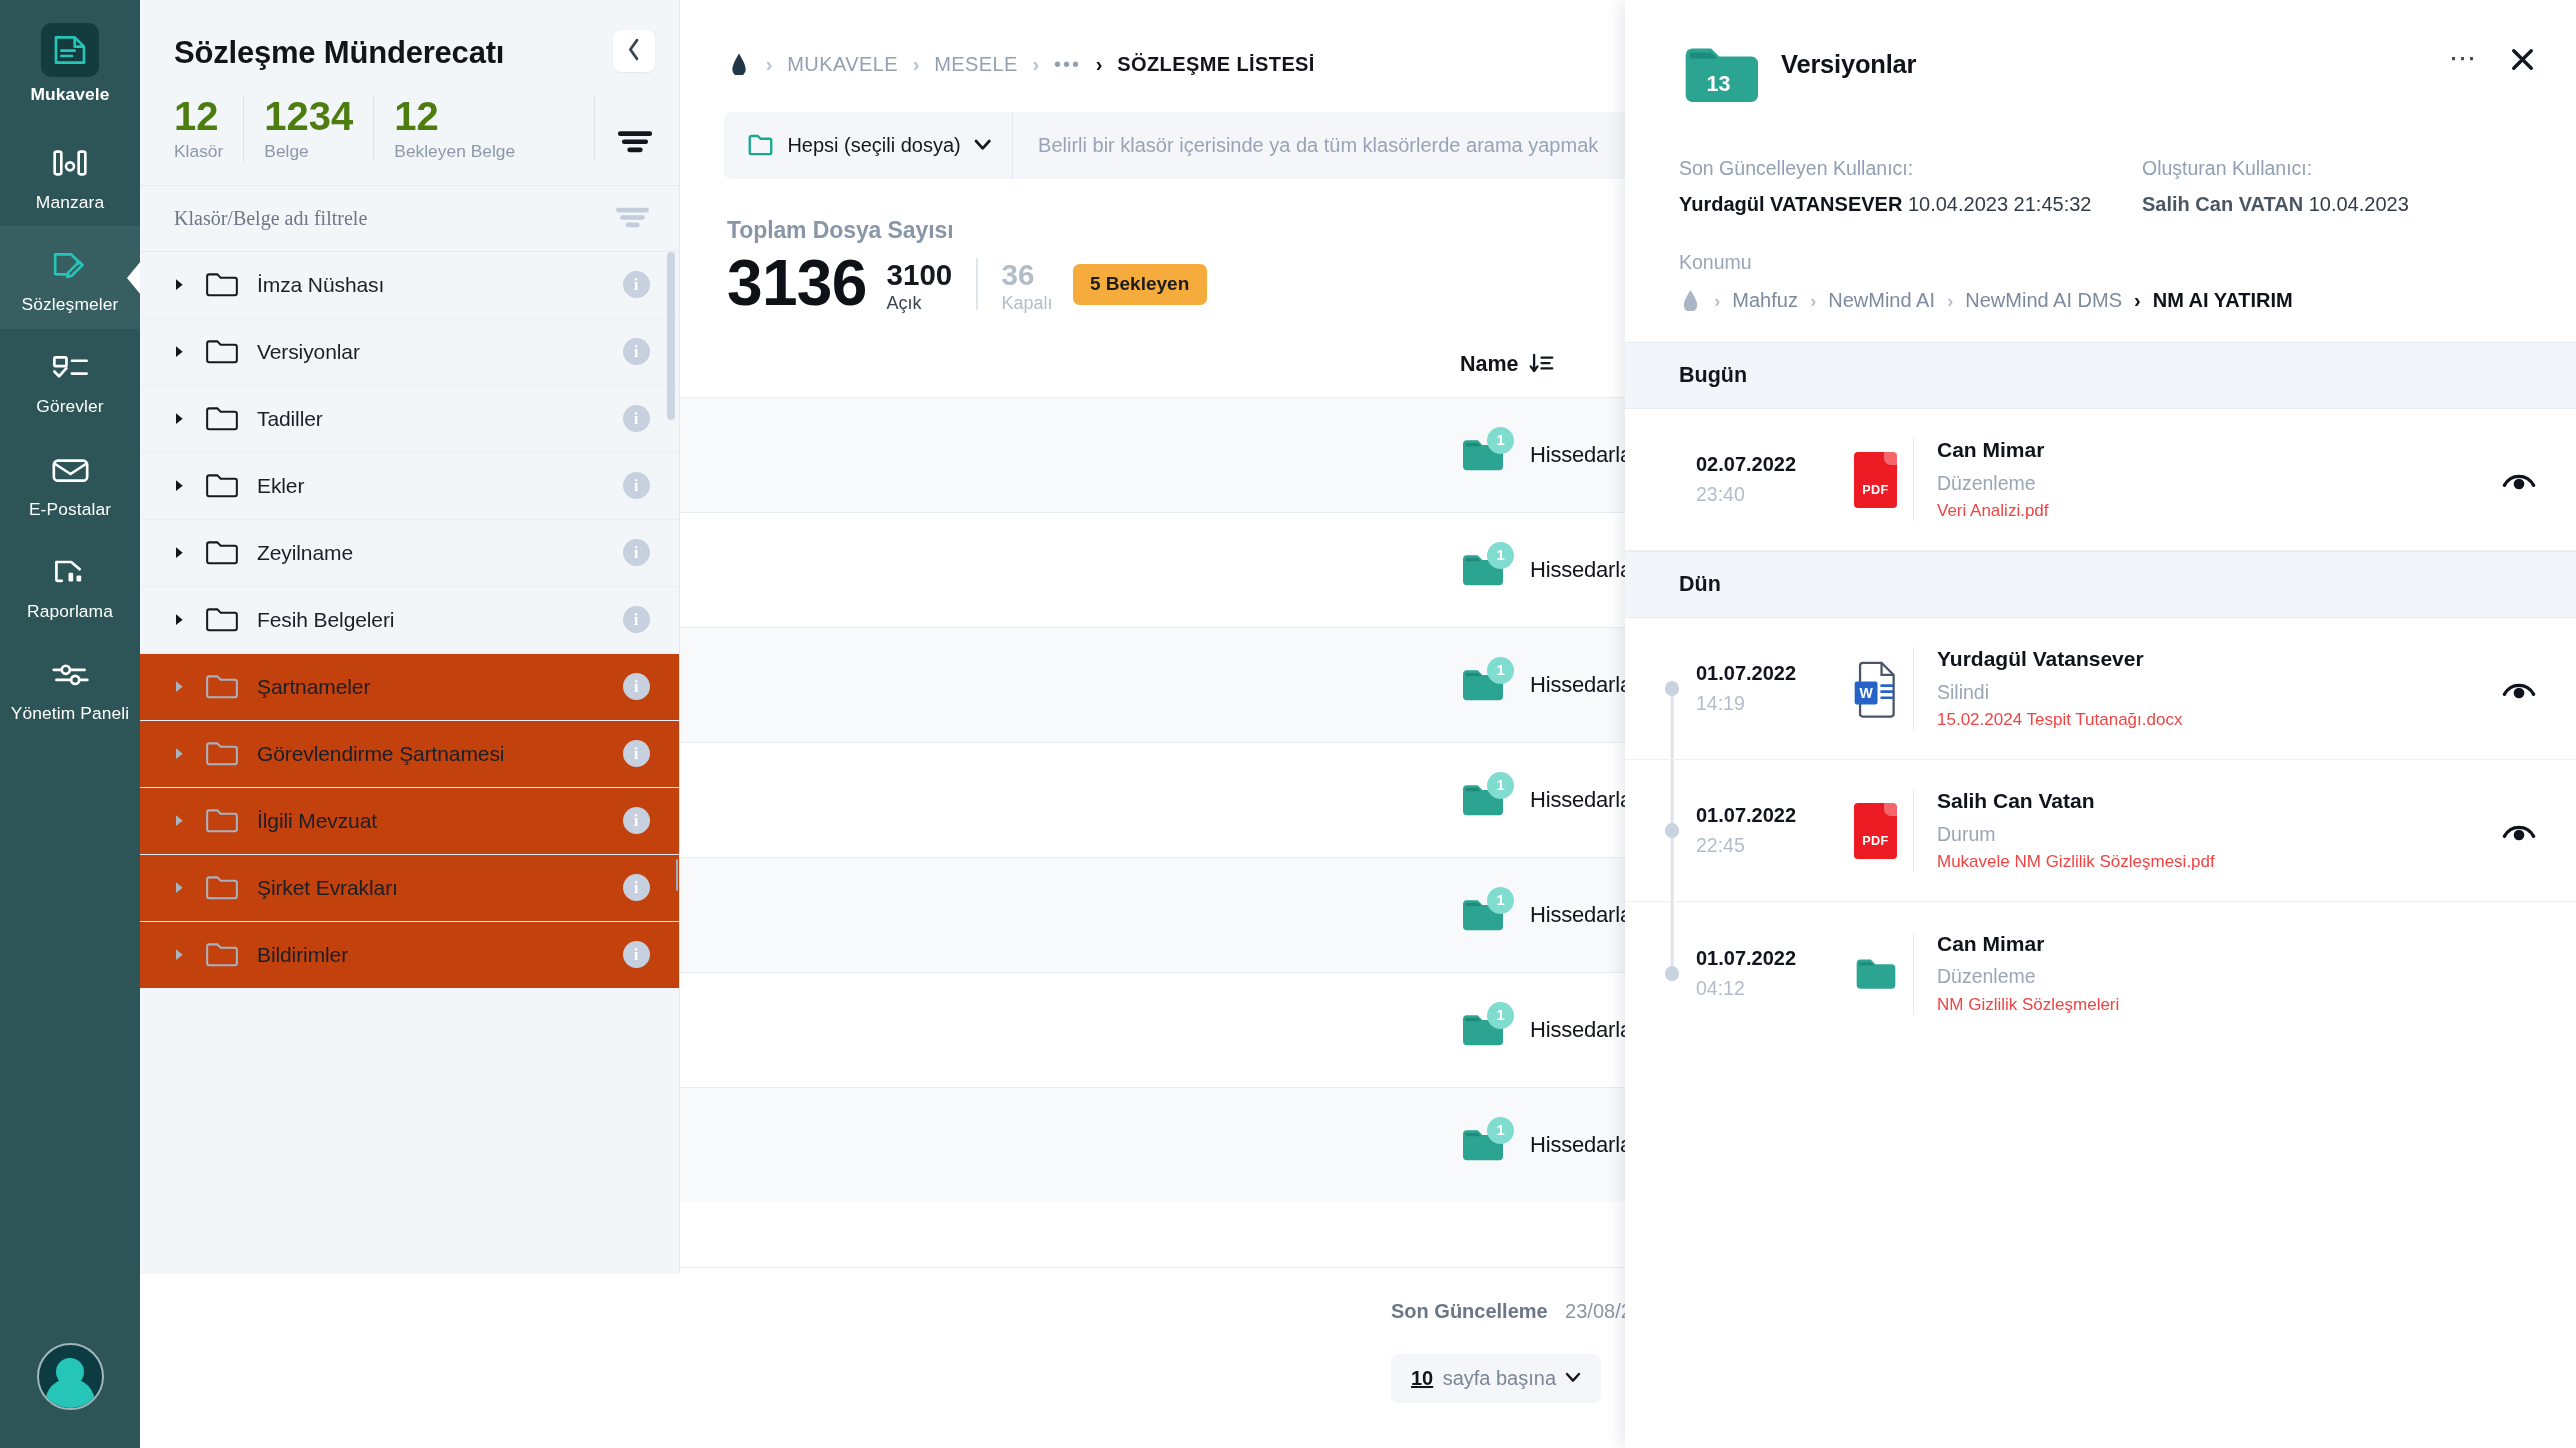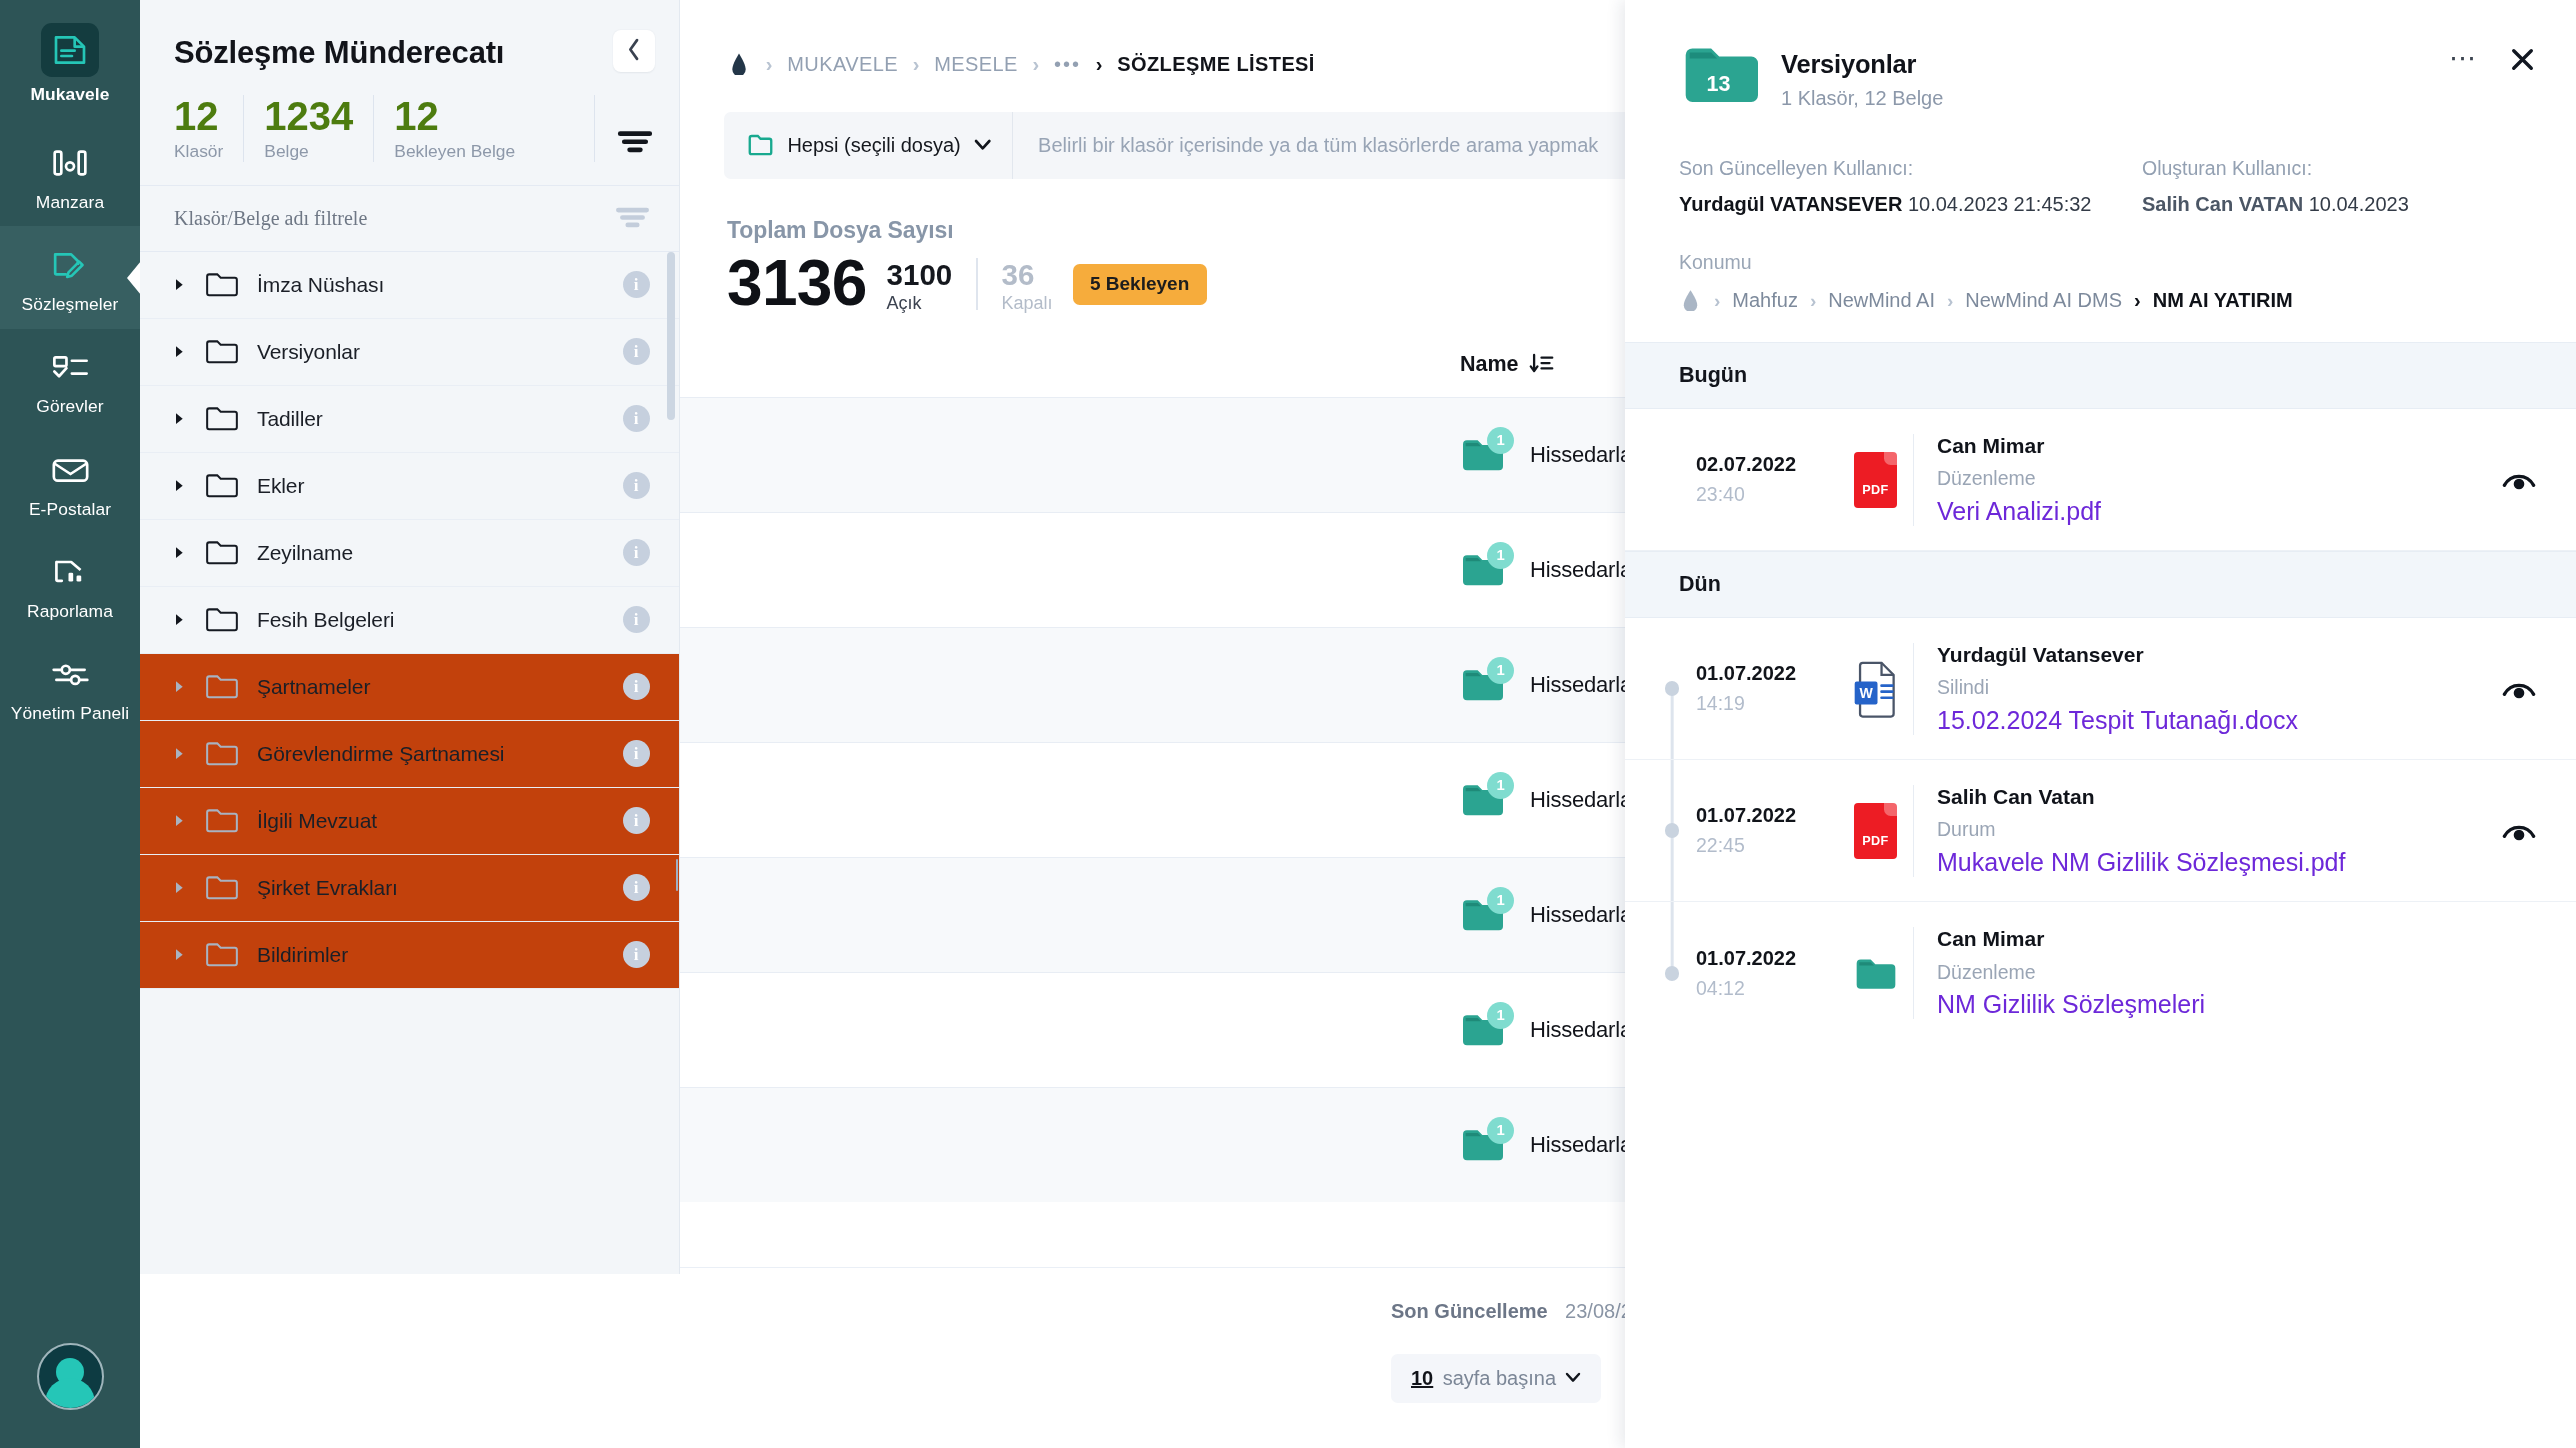--- a/index.html
+++ b/index.html
@@ -237,21 +237,21 @@
   .tl-node { width: 24px; flex: 0 0 24px; display: flex; justify-content: center; position: relative; height: 100%; align-items: center; }
   .tl-node .dot { width: 14.8px; height: 14.8px; border-radius: 50%; background: #c9d3df; z-index: 2; }
   .tl-node .line { position: absolute; left: 50%; transform: translateX(-50%); width: 2.7px; background: #dde4ed; }
   .tl-when { width: 154px; flex: 0 0 154px; padding-left: 12px; }
   .tl-date { font-size: 20px; font-weight: 700; color: #11141a; }
   .tl-time { font-size: 19.5px; color: #b2bccb; margin-top: 6.7px; }
   .tl-ficon { width: 75px; flex: 0 0 75px; display: flex; align-items: center; justify-content: center; }
   .tl-text { flex: 1 1 auto; border-left: 1.3px solid #e7ecf3; padding-left: 23px; }
   .tl-user { font-size: 21px; font-weight: 700; color: #10131a; }
   .tl-act { font-size: 19.5px; color: #9aa5b5; margin-top: 9.4px; }
-  .tl-file { font-size: 25px; color: #6d28d9; margin-top: 6.7px; }
+  .tl-file { font-size: 17px; color: #ef4444; margin-top: 6.7px; }
   .tl-eye { width: 47px; flex: 0 0 47px; display: flex; justify-content: center; cursor: pointer; }
 
   .pdf-ico { position: relative; width: 43px; height: 56px; }
   .pdf-ico .sheet { position: absolute; inset: 0; background: #ed1c24; border-radius: 4px 12px 4px 4px; }
   .pdf-ico .fold { position: absolute; right: 0; top: 0; width: 13.4px; height: 13.4px; background: #f4666b; border-radius: 0 4px 0 6.7px; }
   .pdf-ico .lbl { position: absolute; left: 0; right: 0; bottom: 10.7px; text-align: center; color: #fff; font-size: 12.7px; font-weight: 700; letter-spacing: 0.3px; }
   .doc-ico { position: relative; width: 47px; height: 58px; }
 </style>
 </head>
 <body>
@@ -733,21 +733,20 @@
     <div class="dw-head">
       <span class="dw-folder">
         <svg width="79" height="79" viewBox="0 0 118 118">
           <path d="M10 30 a10 10 0 0 1 10-10 h28 l12 12 h48 a10 10 0 0 1 10 10 v48 a10 10 0 0 1-10 10 H20 a10 10 0 0 1-10-10 Z" fill="#2ba491"></path>
           <path d="M16 26 h32 l9 9 H16 Z" fill="#1d8c7c"></path>
         </svg>
         <span class="dw-fcount">13</span>
       </span>
       <div class="dw-titles">
         <div class="dw-title">Versiyonlar</div>
-        <div class="dw-sub">1 Klasör, 12 Belge</div>
       </div>
       <div class="dw-actions">
         <span class="dw-dots">⋯</span>
         <span class="dw-close">
           <svg width="27" height="27" viewBox="0 0 40 40">
               <path d="M7 7 L33 33 M33 7 L7 33" stroke="#111721" stroke-width="5" stroke-linecap="round"></path>
             </svg>
         </span>
       </div>
     </div>

